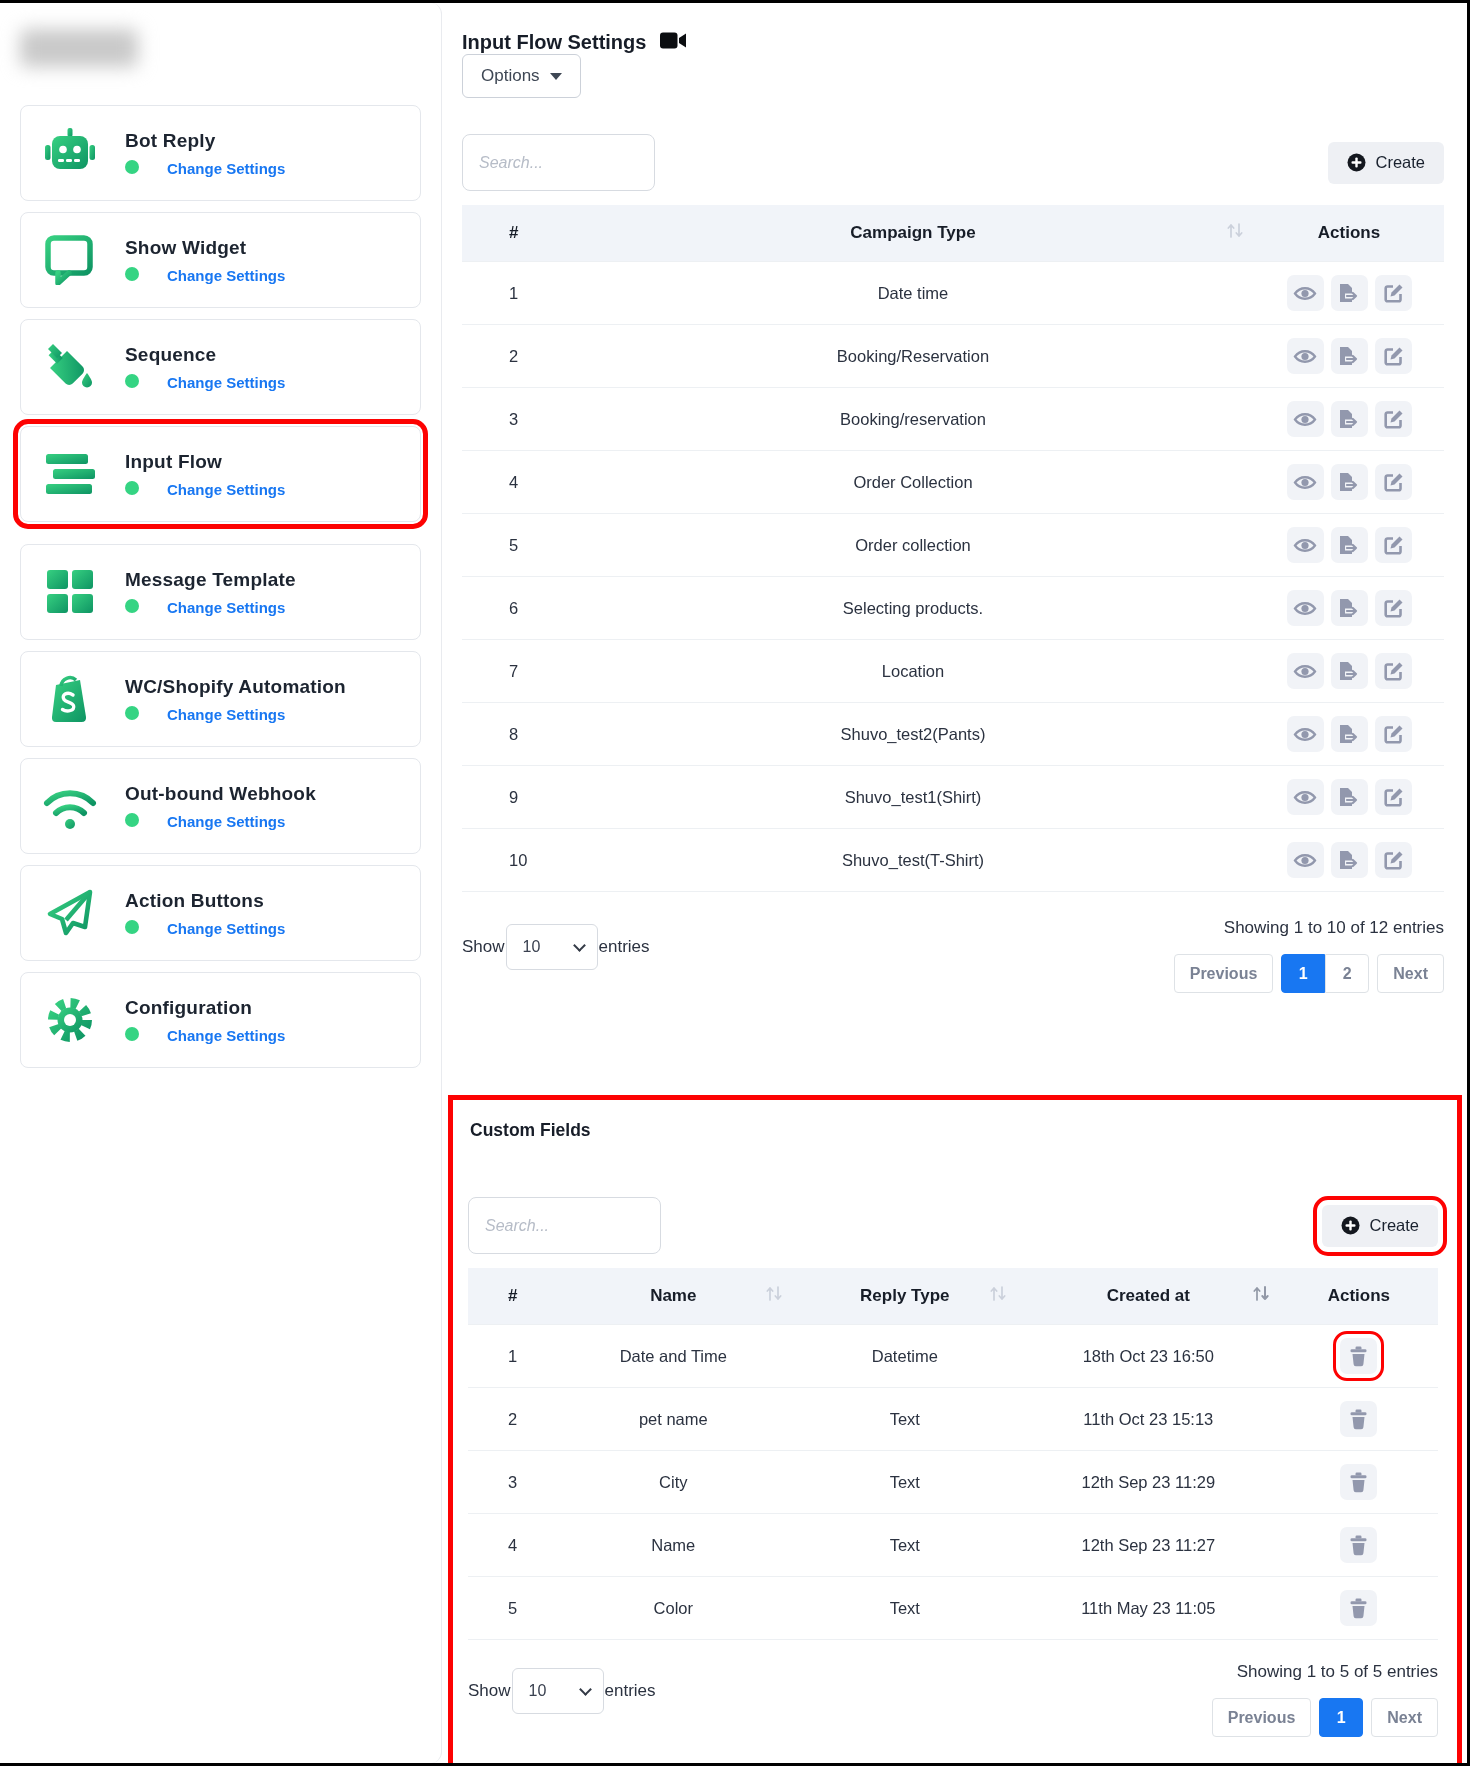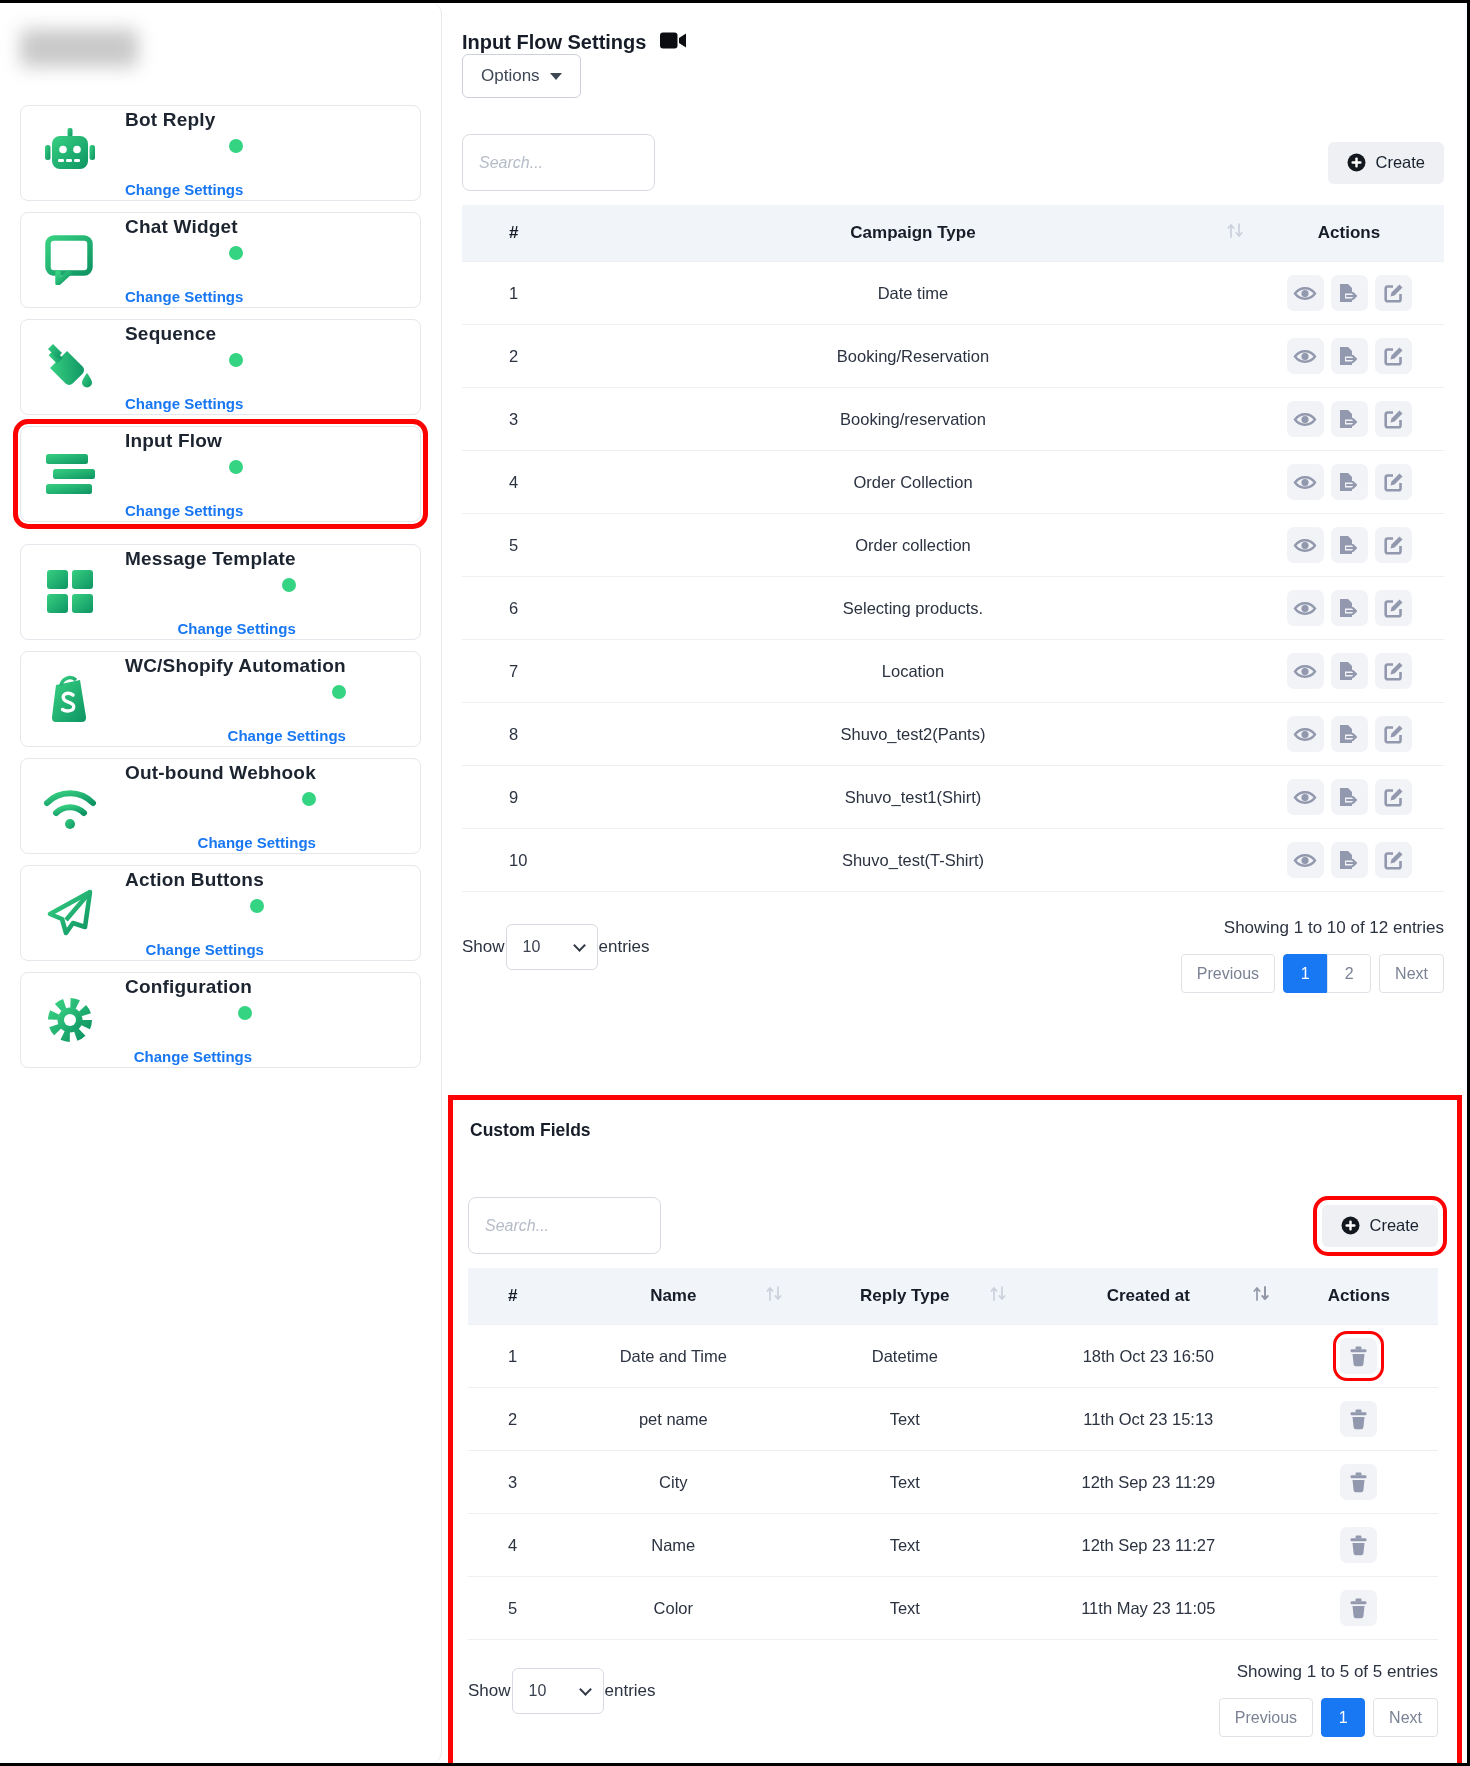--- a/index.html
+++ b/index.html
@@ -12,21 +12,21 @@
 
   
   .sidebar { width:442px; min-width:442px; border-right:1px solid #e9ebef; padding:24px 20px 0 20px;border-radius:11px; }
   .logo-blur { width:118px; height:38px; background:#c9c9c9; border-radius:6px; filter:blur(9px); margin:2px 0 38px 0; }
   .side-card { display:flex; align-items:center; gap:26px; border:1px solid #e4e7ec; border-radius:8px;
                height:96px; padding:10px 18px 10px 20px; margin-bottom:11px; background:#fff; }
   .side-card.ring-red { outline:5px solid #fd0202; outline-offset:2px; margin-bottom:22px; }
   .side-icon { width:58px; min-width:58px; height:52px; display:flex; align-items:center; justify-content:center; }
   .side-text { display:flex; flex-direction:column; gap:8px; }
   .side-title { font-size:19px; font-weight:700; color:#1c2430; letter-spacing:.2px; }
-  .side-link { display:flex; align-items:flex-end; gap:28px; cursor:pointer;flex-direction:column; }
+  .side-link { display:flex; align-items:flex-start; gap:28px; cursor:pointer; }
   .side-link .dot { width:14px; height:14px; border-radius:50%; background:#35d483; }
   .side-link .lbl { color:#1877f2; font-weight:700; font-size:15px; }
 
   
   .main { flex:1; padding:24px 23px 0 20px; }
   .main-header { display:flex; align-items:flex-start; justify-content:space-between;flex-direction:column; }
   .title-wrap { display:flex; align-items:center; gap:14px; padding-top:4px; }
   .page-title { font-size:20px; font-weight:700; color:#171d28; }
   .options-btn { display:flex; align-items:center; gap:10px; height:44px; padding:0 18px;
                  border:1px solid #ccd1d9; border-radius:6px; background:#fff; font-size:17px; color:#3e4754; cursor:pointer; }
@@ -56,21 +56,21 @@
   .table-footer { display:flex; justify-content:space-between; align-items:flex-start; margin-top:24px; }
   .show-wrap { display:flex; align-items:center; gap:1px; margin-top:8px; font-size:17px; color:#2b3240; }
   .page-size { display:flex; align-items:center; justify-content:space-between; width:92px; height:46px;
                border:1px solid #d7dbe1; border-radius:6px; padding:0 13px 0 16px; font-size:16px; color:#3a4150; cursor:pointer; }
   .chev { width:9px; height:9px; border-right:2px solid #333a46; border-bottom:2px solid #333a46; transform:rotate(45deg); margin-top:-4px; }
   .paging-col { display:flex; flex-direction:column; align-items:flex-end; gap:16px; }
   .summary { font-size:17px; color:#2b3240; padding-top:2px; }
   .pager { display:flex; gap:8px; align-items:center; }
   .pgroup { display:flex; }
   .pbtn { min-width:44px; height:39px; padding:0 15px; border:1px solid #dee2e6; background:#fff; color:#7a8294;
-          font-size:16px; display:flex; align-items:center; justify-content:center; cursor:pointer; font-family:inherit; }
+          font-size:16px; display:flex; align-items:center; justify-content:center; cursor:pointer; font-family:inherit;font-weight:bold; }
   .pbtn.first { border-radius:4px 0 0 4px; }
   .pbtn.last { border-radius:0 4px 4px 0; }
   .pbtn.solo { border-radius:4px; }
   .pbtn.active { background:#1877f2; border-color:#1877f2; color:#fff; }
 
   
   .custom-box { margin:102px -18px 0 -14px; border:5px solid #fd0202; padding:20px 19px 14px 15px; }
   .custom-title { font-size:17.5px; font-weight:700; color:#171d28; padding-left:2px; }
   .custom-toolbar { margin-top:56px; }
   .cf th.col-idx { width:90px; padding-left:40px; }
@@ -122,21 +122,21 @@
     </div>
 
     <div class="side-card">
       <span class="side-icon">
             <svg width="50" height="50" viewBox="0 0 50 50">
               <rect x="3" y="3" width="42" height="35" rx="6" fill="none" stroke="url(#gg)" stroke-width="5.5"></rect>
               <path d="M13 38 V48 L24 38" fill="none" stroke="url(#gg)" stroke-width="5.5" stroke-linejoin="round" stroke-linecap="round"></path>
             </svg>
           </span>
       <span class="side-text">
-        <span class="side-title">Chat Widget</span>
+        <span class="side-title">Show Widget</span>
         <span class="side-link">
           <span class="dot"></span>
           <span class="lbl">Change Settings</span>
         </span>
       </span>
     </div>
 
     <div class="side-card">
       <span class="side-icon">
             <svg width="54" height="50" viewBox="0 0 54 50">

